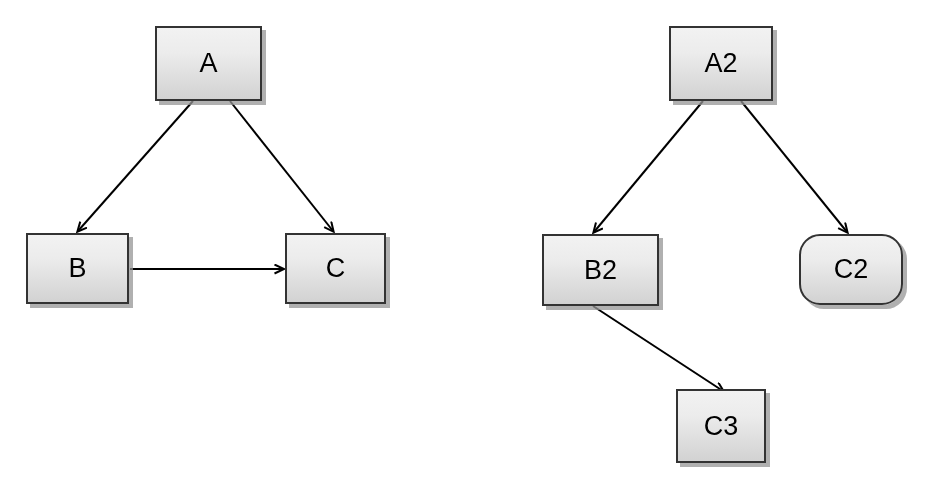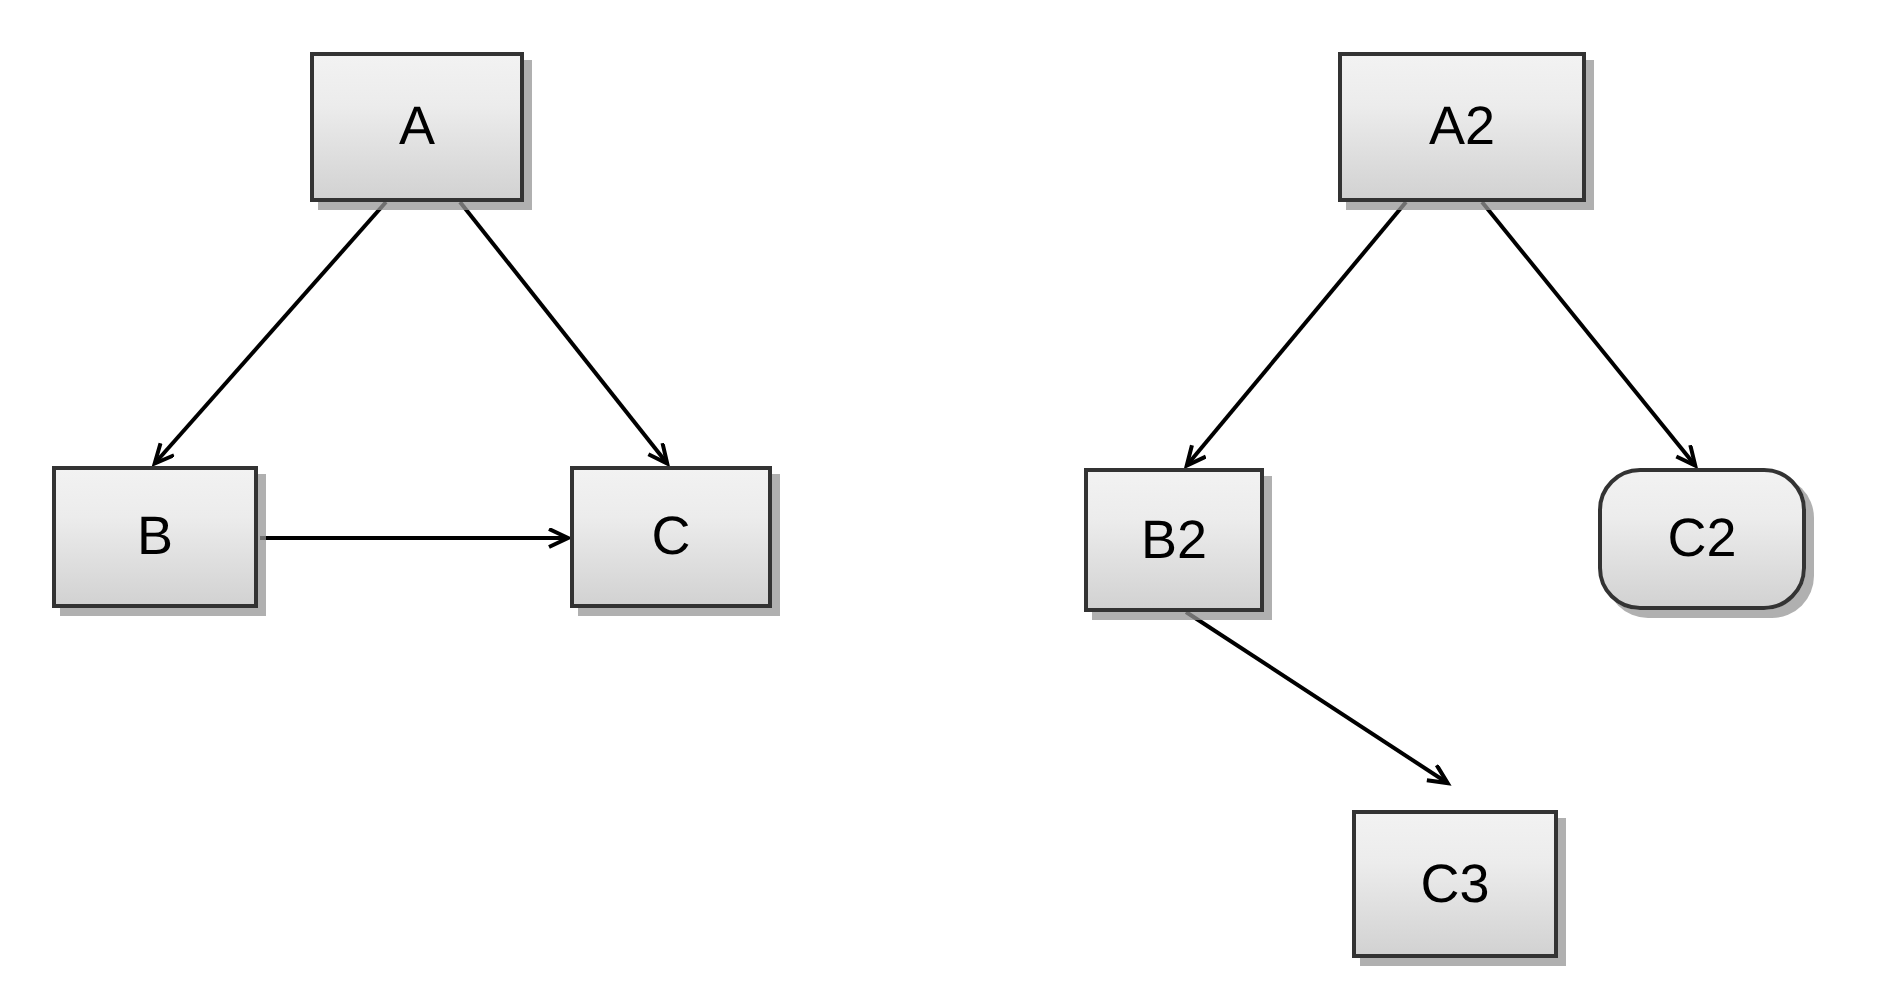--- a/index.html
+++ b/index.html
@@ -76,27 +76,27 @@
   <div id="node-layer">
       <div class="node" style="left: 155px; top: 26px; width: 107px; height: 75px;">
         <span class="node-label">A</span>
       </div>
       <div class="node" style="left: 26px; top: 233px; width: 103px; height: 71px;">
         <span class="node-label">B</span>
       </div>
       <div class="node" style="left: 285px; top: 233px; width: 101px; height: 71px;">
         <span class="node-label">C</span>
       </div>
-      <div class="node" style="left: 669px; top: 26px; width: 124px; height: 75px;">
+      <div class="node" style="left: 669px; top: 26px; width: 104px; height: 75px;">
         <span class="node-label">A2</span>
       </div>
-      <div class="node" style="left: 542px; top: 234px; width: 90px; height: 72px;">
+      <div class="node" style="left: 542px; top: 234px; width: 117px; height: 72px;">
         <span class="node-label">B2</span>
       </div>
       <div class="node" style="left: 799px; top: 234px; width: 104px; height: 71px; border-radius: 21px;">
         <span class="node-label">C2</span>
       </div>
-      <div class="node" style="left: 676px; top: 405px; width: 103px; height: 74px;">
+      <div class="node" style="left: 676px; top: 389px; width: 90px; height: 74px;">
         <span class="node-label">C3</span>
       </div>
     </div>
 
 </div>
 
 </body></html>

